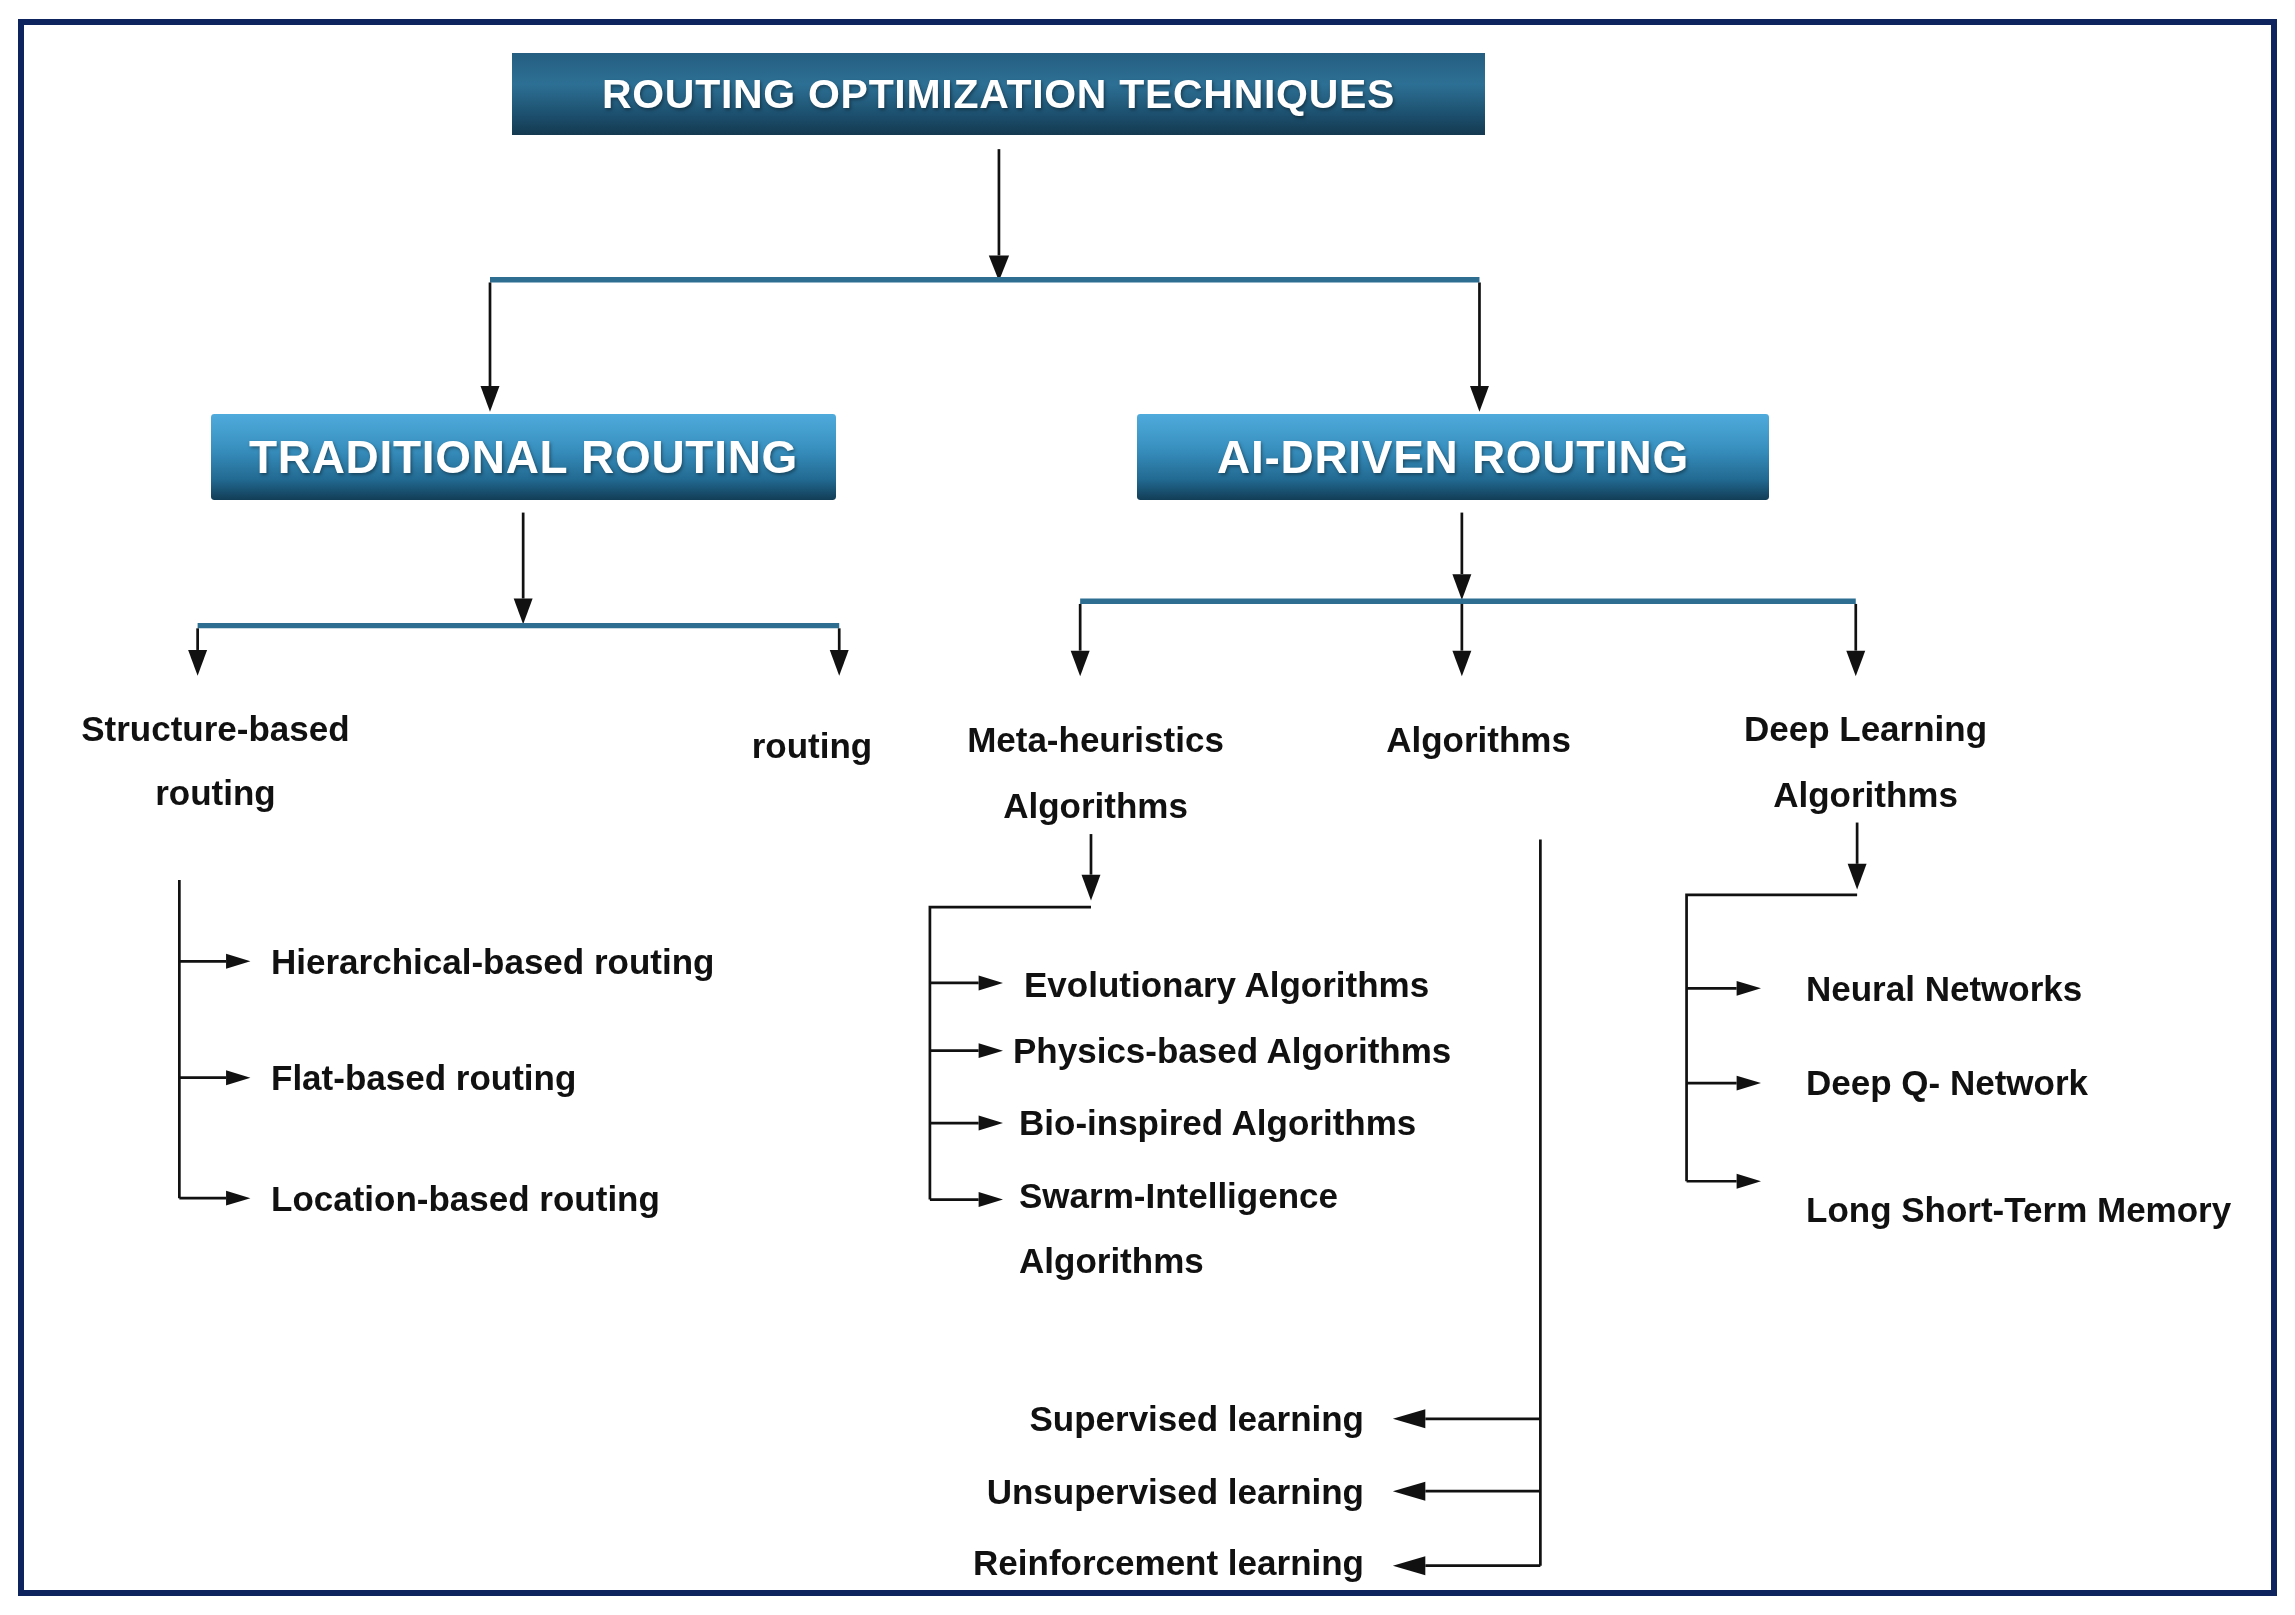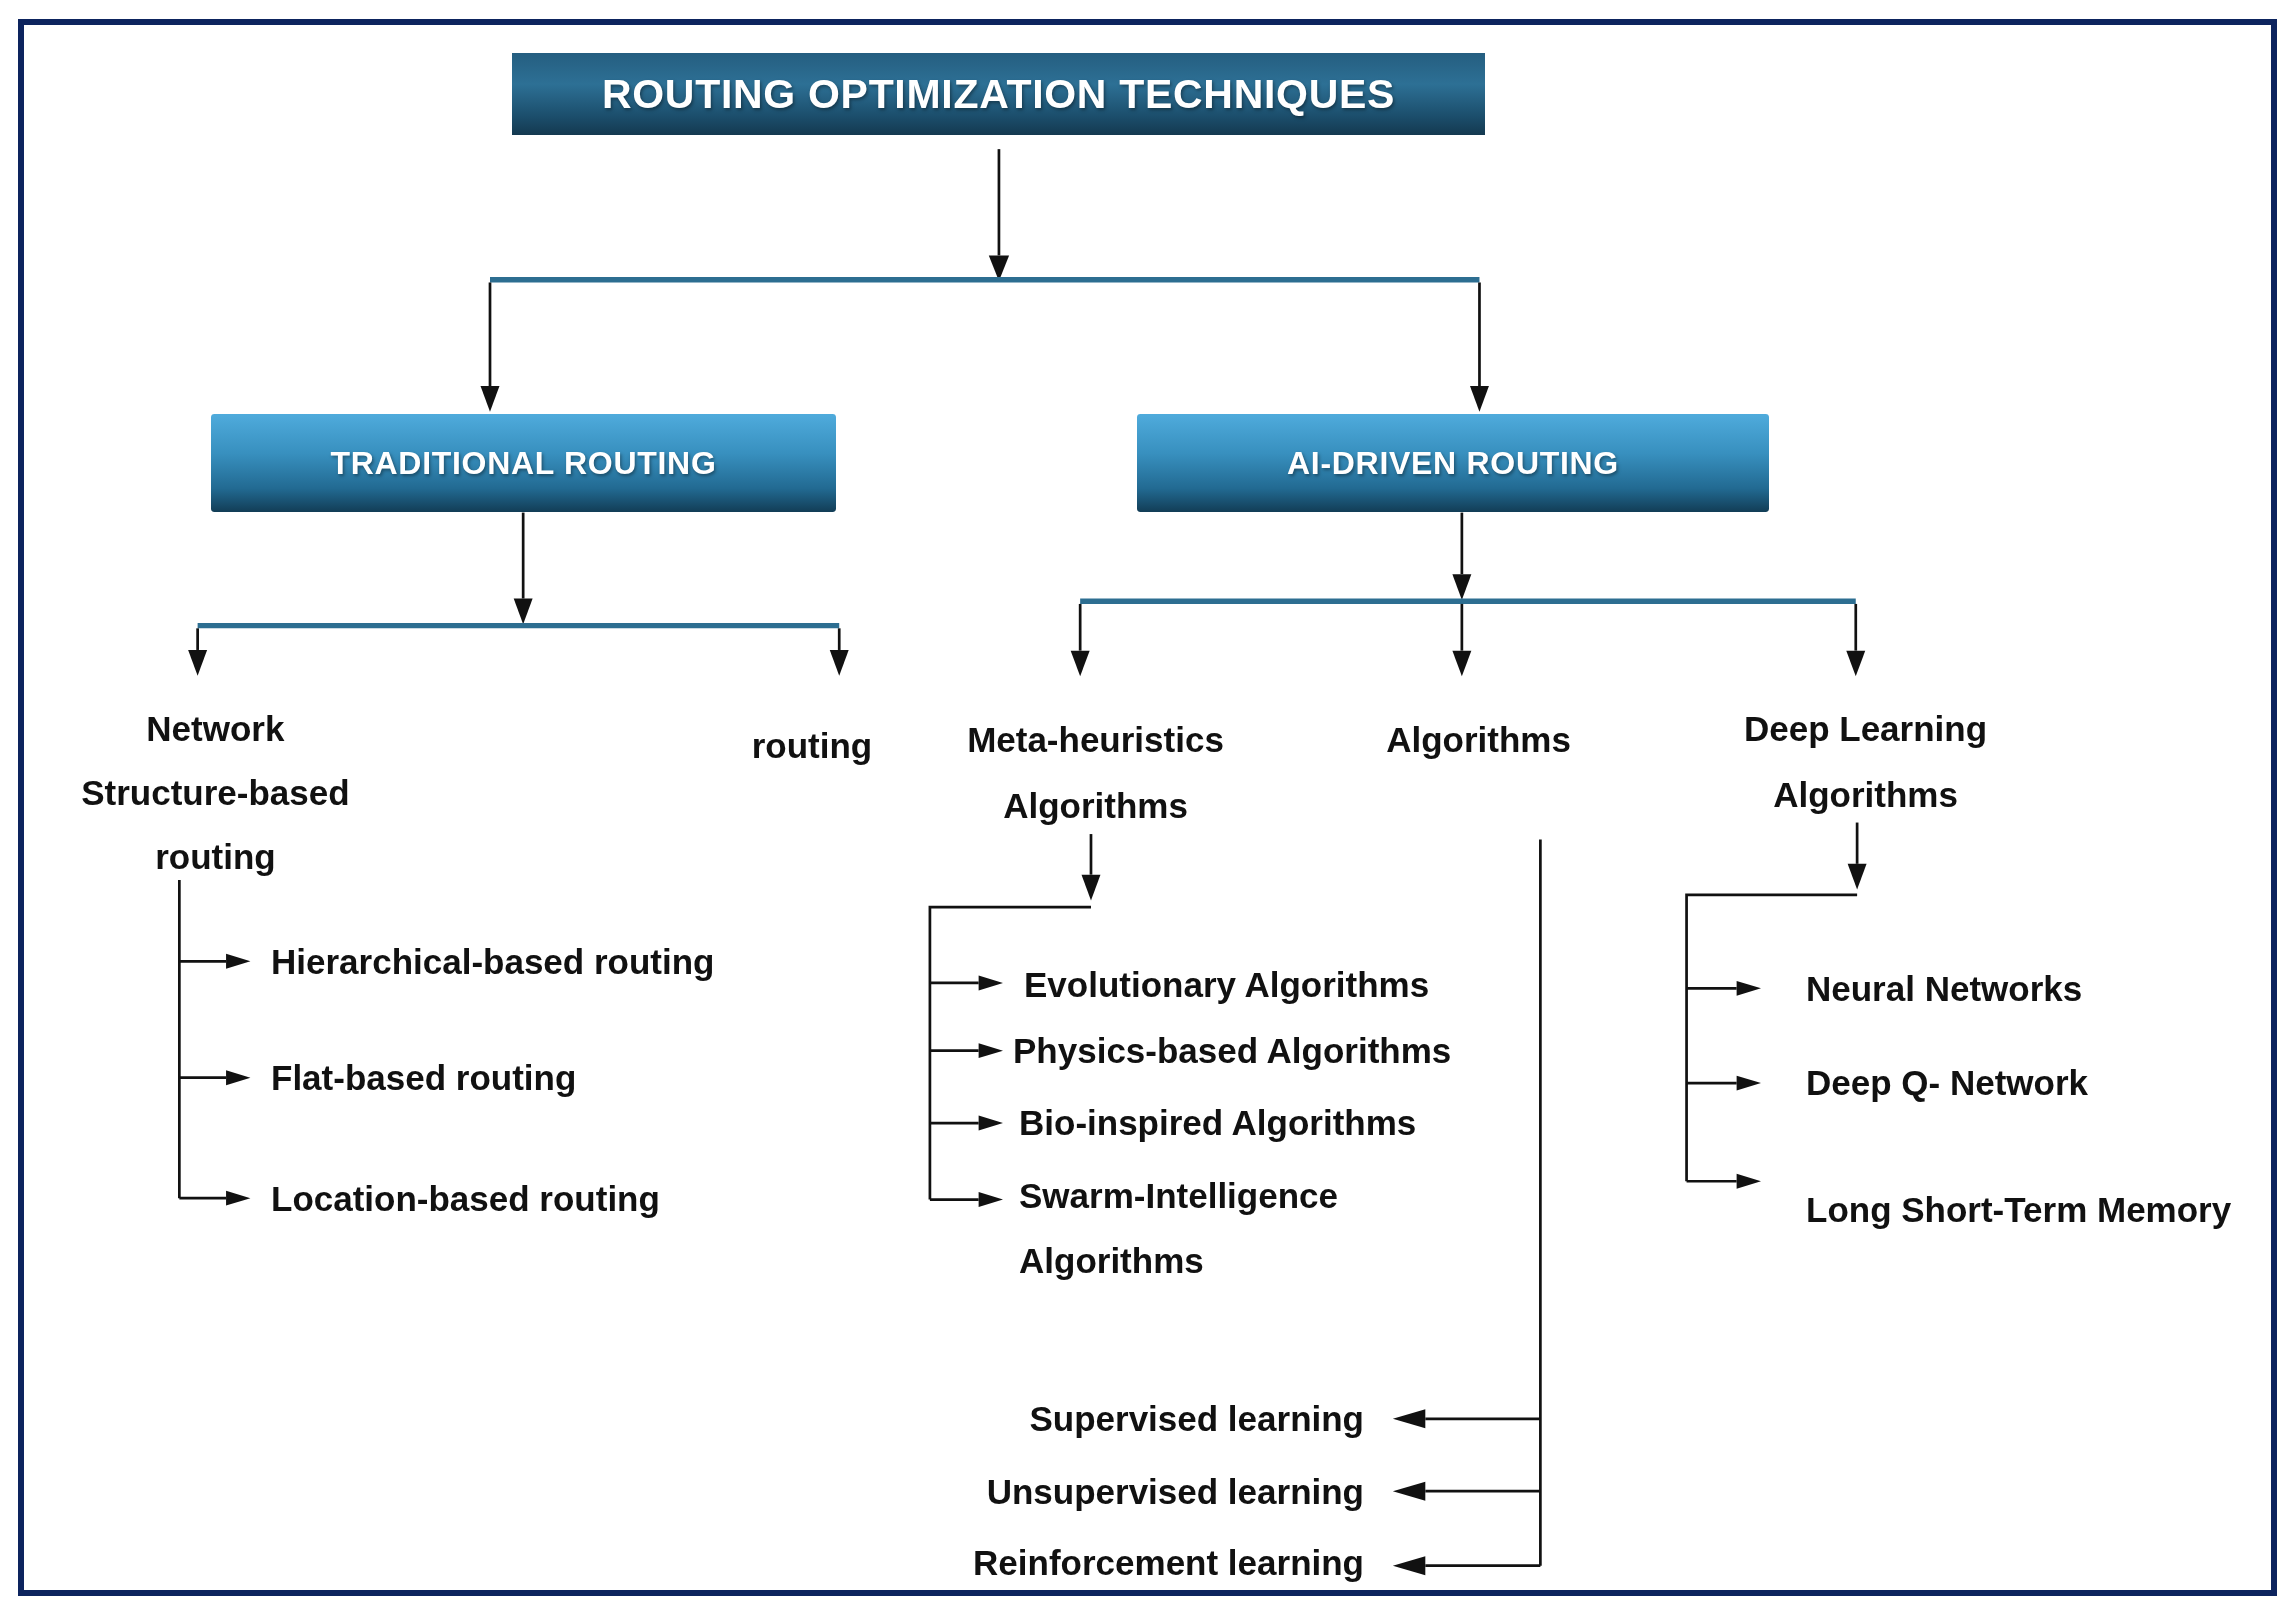--- a/index.html
+++ b/index.html
@@ -9,21 +9,21 @@
          border:6.8px solid var(--navy,#0d245e);box-sizing:border-box;background:#fff;}
   svg.connectors{position:absolute;left:0;top:0;width:2295px;height:1616px;}
   svg .k{stroke:#111;stroke-width:4;fill:none;}
   svg .teal{stroke:var(--teal,#2d6e91);stroke-width:8;fill:none;}
   svg .ah{fill:#111;stroke:none;}
   .node{position:absolute;display:flex;align-items:center;justify-content:center;
         color:#fff;font-weight:bold;text-align:center;
         text-shadow:1.4px 2px 3.4px rgba(0,0,0,.38);box-sizing:border-box;}
   .titlebox{left:512px;top:53px;width:973px;height:82px;font-size:41px;letter-spacing:0.7px;
         background:linear-gradient(180deg,#255e80 0%,#2d7095 38%,#1c4f6d 76%,#143950 100%);}
-  .branchbox{height:98px;font-size:32px;border-radius:3.4px;letter-spacing:0.7px;
+  .branchbox{height:86px;font-size:46px;border-radius:3.4px;letter-spacing:0.7px;
         background:linear-gradient(180deg,#4fabdc 0%,#3890bf 40%,#226a92 76%,#123d56 100%);}
   .tradbox{left:211px;top:414px;width:625px;}
   .aibox{left:1137px;top:414px;width:632px;}
   .lbl{position:absolute;color:#111;font-weight:bold;text-align:center;}
   .lbl3{font-size:35px;line-height:64px;}
   .lbl2{font-size:35px;line-height:66px;}
   .item{position:absolute;color:#111;font-weight:bold;font-size:35px;line-height:43px;
         white-space:nowrap;text-align:left;}
   .item-wrap{white-space:normal;line-height:65px;}
   .item-right{text-align:right;}
@@ -118,21 +118,20 @@
   <span>ROUTING OPTIMIZATION TECHNIQUES</span>
 </div>
 <div class="node branchbox tradbox">
   <span>TRADITIONAL ROUTING</span>
 </div>
 <div class="node branchbox aibox">
   <span>AI-DRIVEN ROUTING</span>
 </div>
 
 <div class="lbl lbl3" style="left:5.4px;top:697px;width:420px;">
-  <div>Network</div>
   <div>Structure-based</div>
   <div>routing</div>
 </div>
 <div class="lbl lbl3" style="left:602px;top:714px;width:420px;">
   <div>routing</div>
 </div>
 
 <div class="lbl lbl2" style="left:899px;top:707px;width:393px;">
   <div>Meta-heuristics</div>
   <div>Algorithms</div>

